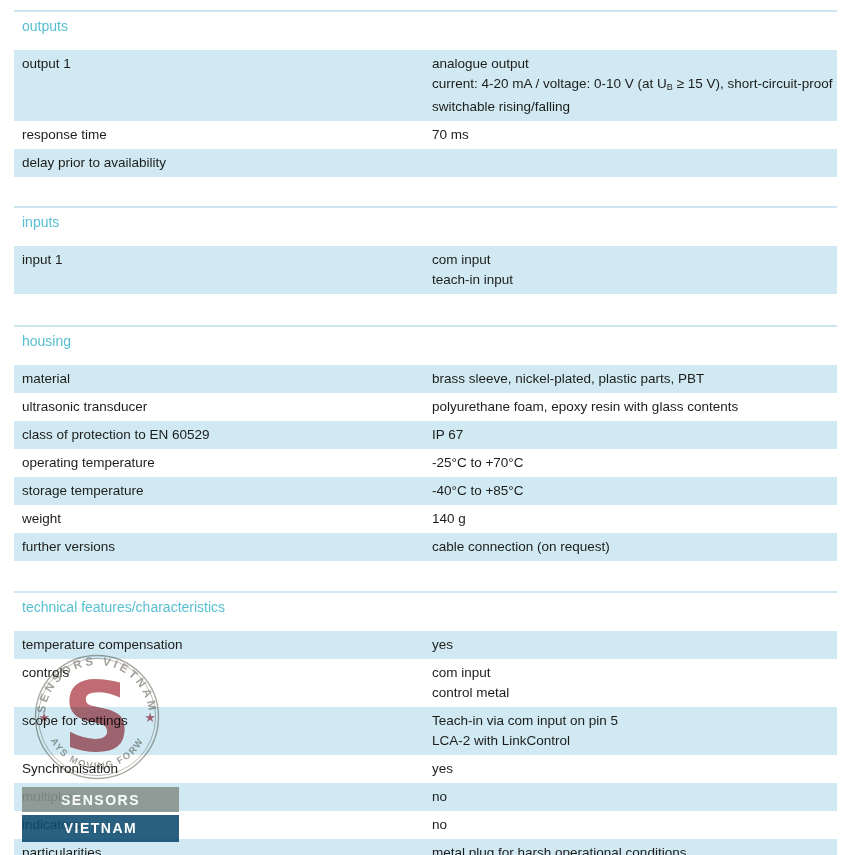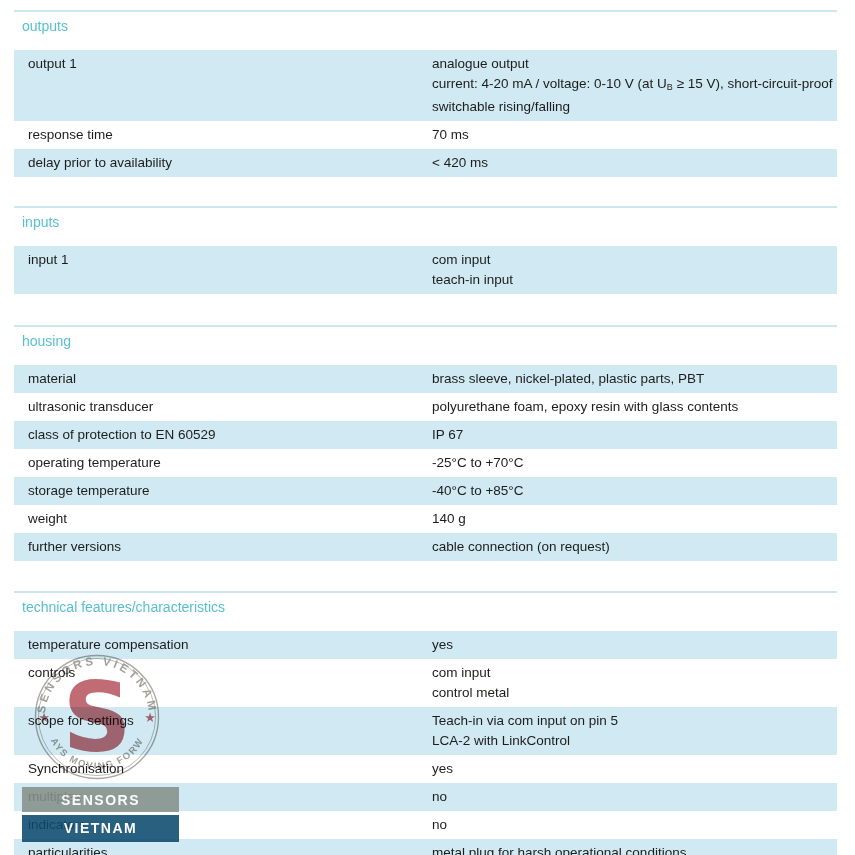--- a/index.html
+++ b/index.html
@@ -18,21 +18,21 @@
   }
   .sec-outputs   { margin-top:10px; }
   .sec-inputs    { margin-top:29px; }
   .sec-housing   { margin-top:31px; }
   .sec-technical { margin-top:30px; }
 
   .row { display:flex; align-items:flex-start; padding:4px 0; }
   .rows .row:nth-child(odd)  { background:#d0e9f2; }
   .rows .row:nth-child(even) { background:#ffffff; }
   .cell-label {
-    width:418px; flex:0 0 418px; padding-left:14px;
+    width:418px; flex:0 0 418px; padding-left:8px;
     font-size:13.5px; line-height:20px;
   }
   .cell-value { flex:1; font-size:13.5px; line-height:20px; }
   .vline { line-height:20px; }
   sub.ub { font-size:9px; vertical-align:-2px; }
 
   
   .stamp {
     position:absolute; left:27px; top:647px; width:140px; height:140px;
     opacity:0.82; mix-blend-mode:multiply; pointer-events:none;
@@ -79,21 +79,20 @@
           <div class="vline"><span>current: 4-20 mA / voltage: 0-10 V (at U</span><sub class="ub">B</sub><span> ≥ 15 V), short-circuit-proof</span></div>
           <div class="vline">switchable rising/falling</div>
         </div>
       </div>
       <div class="row">
         <div class="cell-label">response time</div>
         <div class="cell-value">70 ms</div>
       </div>
       <div class="row">
         <div class="cell-label">delay prior to availability</div>
-        <div class="cell-value">&lt; 420 ms</div>
       </div>
     </div>
   </div>
 
   <div class="section sec-inputs">
     <div class="section-line"></div>
     <div class="section-title">inputs</div>
     <div class="rows">
       <div class="row">
         <div class="cell-label">input 1</div>

